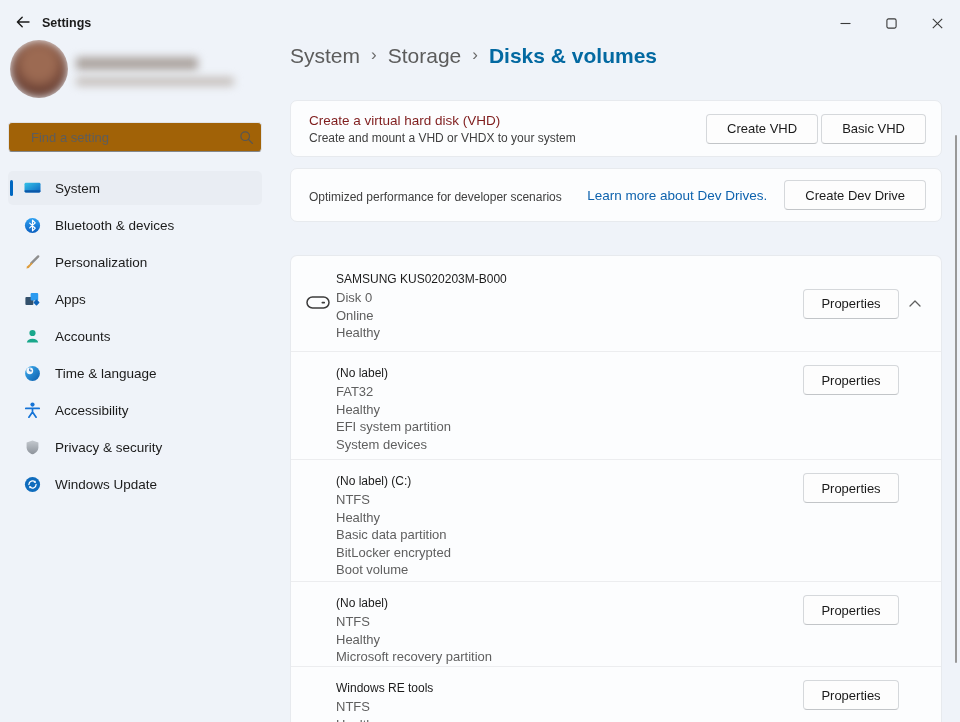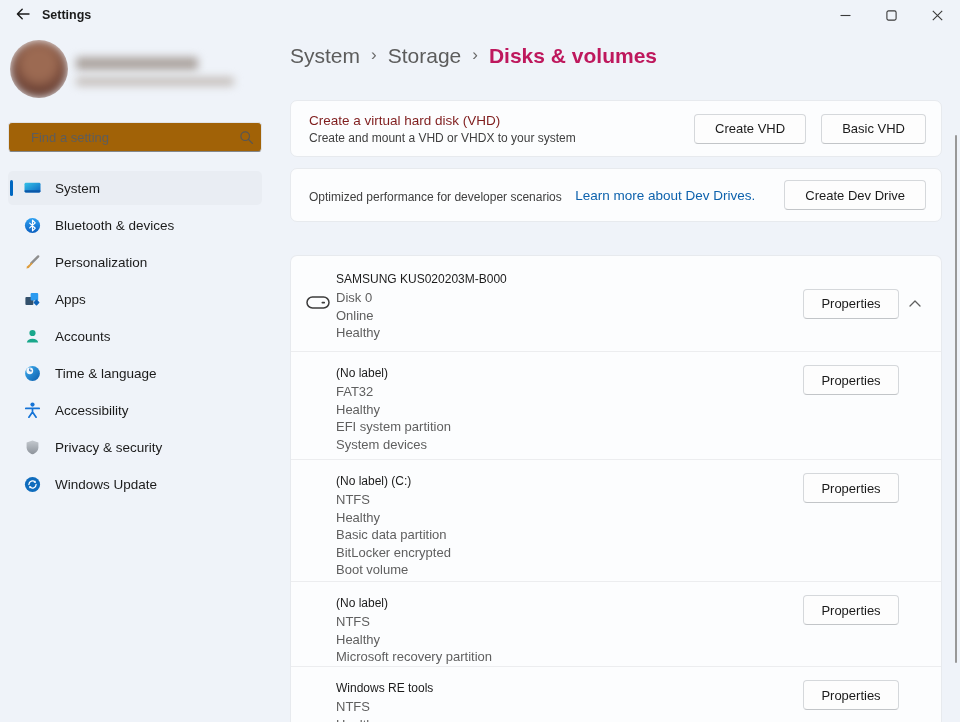--- a/index.html
+++ b/index.html
@@ -1,21 +1,21 @@
 <!DOCTYPE html>
 <html><head>
 <meta charset="utf-8">
 <style>
   * { box-sizing: border-box; margin: 0; padding: 0; }
   html,body { width:960px; height:722px; }
   body { font-family:"Liberation Sans", sans-serif; }
   .app { position:relative; width:960px; height:722px; background:#eff3f9; overflow:hidden; color:#1b1b1b; }
 
   
-  .titlebar { position:absolute; top:0; left:0; right:0; height:30px; }
+  .titlebar { position:absolute; top:8px; left:0; right:0; height:30px; }
   .back-btn { position:absolute; left:10px; top:5px; width:26px; height:22px; display:flex; align-items:center; justify-content:center; cursor:pointer; }
   .app-title { position:absolute; left:42px; top:8px; font-size:12.5px; font-weight:700; color:#1b1b1b; }
   .win-controls { position:absolute; right:0; top:0; height:30px; display:flex; }
   .win-btn { width:46px; height:30px; display:flex; align-items:center; justify-content:center; cursor:pointer; color:#3a3a3a; }
 
   
   .sidebar { position:absolute; left:0; top:30px; width:278px; bottom:0; }
   .avatar { position:absolute; left:10px; top:10px; width:58px; height:58px; border-radius:50%; overflow:hidden; }
   .avatar-img { width:100%; height:100%; border-radius:50%;
     background: radial-gradient(circle at 50% 40%, #9c6a52 0 35%, #6e4336 60%, #4e2f27 100%);
@@ -36,30 +36,30 @@
   .nav-item .ind { display:none; }
   .nav-item.sel .ind { display:block; position:absolute; left:2px; top:50%; transform:translateY(-50%); width:3px; height:16px; border-radius:2px; background:#0067c0; }
   .nicon { width:20px; height:20px; margin-left:14px; display:flex; align-items:center; justify-content:center; }
   .nlabel { margin-left:13px; font-size:13.5px; color:#1b1b1b; }
 
   
   .main { position:absolute; left:290px; top:30px; width:652px; }
   .breadcrumb { position:absolute; top:14px; left:0; display:flex; align-items:center; white-space:nowrap; }
   .crumb { font-size:21px; color:#5c5c5c; cursor:pointer; }
   .crumb-sep { font-size:17px; color:#6a6a6a; margin:0 11px; transform:translateY(-1px); }
-  .crumb-current { font-size:21px; color:#be185d; font-weight:700; }
+  .crumb-current { font-size:21px; color:#0369a1; font-weight:700; }
 
   .card { position:absolute; left:0; width:652px; background:#fcfdfe; border:1px solid #e7eaee; border-radius:7px;
     display:flex; align-items:center; }
   .card-vhd { top:70px; height:57px; }
   .card-dev { top:138px; height:54px; }
   .card-text { flex:1; padding-left:18px; }
   .card-title { font-size:13.5px; color:#7f1d1d; }
   .card-sub { font-size:12px; color:#404040; margin-top:3px; }
-  .card-actions { display:flex; align-items:center; padding-right:15px; gap:15px; }
+  .card-actions { display:flex; align-items:center; padding-right:15px; gap:3px; }
 
   .btn { height:30px; padding:0 20px; background:#fdfdfd; border:1px solid #d5d8db; border-bottom-color:#c2c5c8;
     border-radius:4px; font-family:"Liberation Sans",sans-serif; font-size:13px; color:#1b1b1b; cursor:pointer; white-space:nowrap; }
   .link { font-size:13.5px; color:#0d62ad; cursor:pointer; margin-right:14px; }
 
   .disk-group { position:absolute; left:0; top:225px; width:652px; height:480px; background:#fcfdfe;
     border:1px solid #e7eaee; border-radius:7px 7px 0 0; border-bottom:none; overflow:hidden; }
   .disk-row { position:relative; border-top:1px solid #ecedef; }
   .disk-row:first-child { border-top:none; }
   .row-1 { height:95px; } .row-2 { height:108px; } .row-3 { height:122px; } .row-4 { height:85px; } .row-5 { height:70px; }

